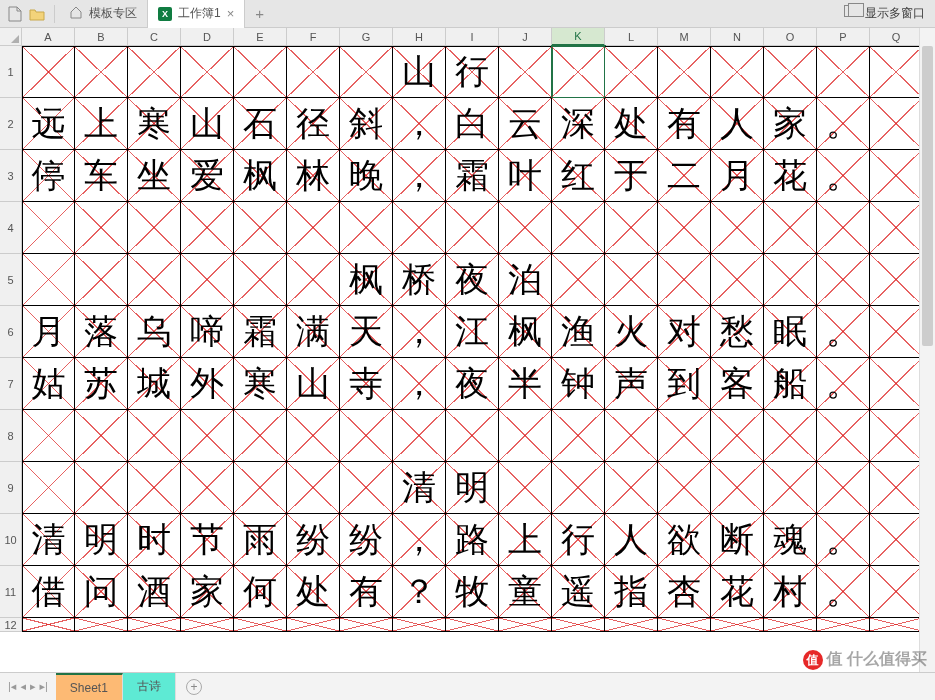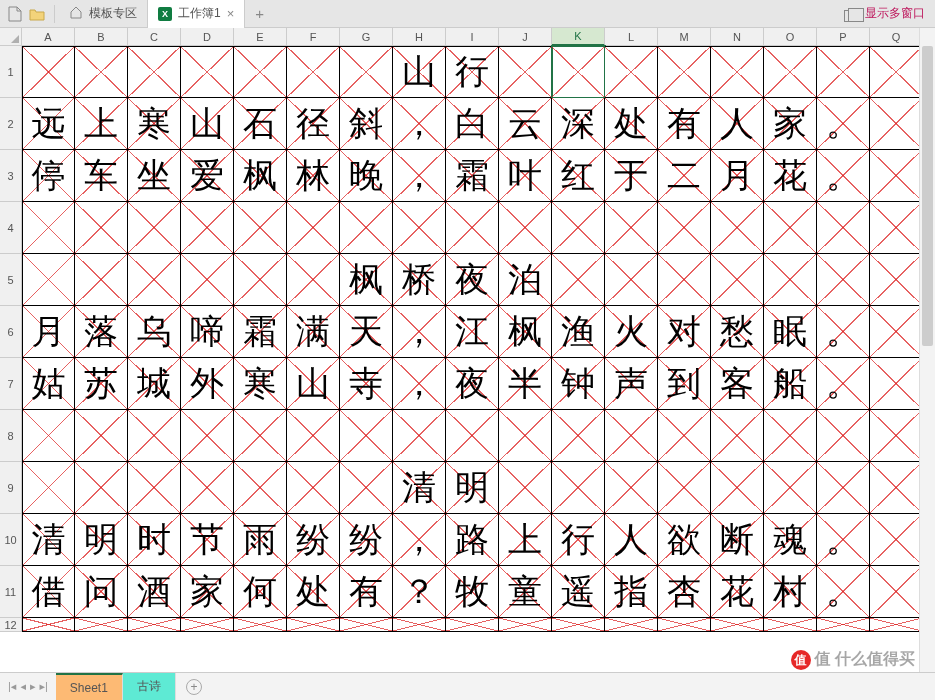--- a/index.html
+++ b/index.html
@@ -9,21 +9,21 @@
   .tab-bar { height: 28px; background: #e6e6e6; display: flex; align-items: center; border-bottom: 1px solid #ccc; font-size: 12px; color: #555; }
   .tab-bar .left { display: flex; align-items: center; gap: 4px; padding-left: 6px; }
   .tab-bar .mini-icon { width: 18px; height: 18px; display: flex; align-items: center; justify-content: center; }
   .tab-bar .divider { width: 1px; height: 18px; background: #ccc; margin: 0 4px; }
   .tab { padding: 4px 10px; display: flex; align-items: center; gap: 6px; border-right: 1px solid #ccc; height: 28px; cursor: pointer; }
   .tab.active { background: #fff; }
   .tab .home-ico { color: #888; }
   .tab .xls-ico { width: 14px; height: 14px; background: #107c41; color: #fff; font-size: 9px; font-weight: bold; display: flex; align-items: center; justify-content: center; border-radius: 2px; }
   .tab .close { color: #888; font-size: 13px; }
   .tab-add { padding: 0 10px; color: #888; font-size: 15px; cursor: pointer; }
-  .tab-bar .right { margin-left: auto; padding-right: 10px; display: flex; align-items: flex-end; gap: 7px; color: #be185d; cursor: pointer; }
+  .tab-bar .right { margin-left: auto; padding-right: 10px; display: flex; align-items: flex-start; gap: 7px; color: #404040; cursor: pointer; }
   .multiwin-ico { width: 14px; height: 12px; border: 1px solid #888; position: relative; }
   .multiwin-ico::after { content:""; position:absolute; width:14px; height:12px; border:1px solid #888; left:3px; top:-3px; background:#e6e6e6; }
 
   
   .grid-wrap { position: absolute; top: 28px; left: 0; right: 0; bottom: 28px; overflow: hidden; background: #fff; }
   .corner { position: absolute; top: 0; left: 0; width: 22px; height: 18px; background: #f0f0f0; border-right: 1px solid #ccc; border-bottom: 1px solid #ccc; }
   .corner::after { content:""; position:absolute; right:2px; bottom:2px; width:0; height:0; border-style:solid; border-width:0 0 8px 8px; border-color: transparent transparent #b0b0b0 transparent; }
   .col-headers { position: absolute; top: 0; left: 22px; right: 0; height: 18px; display: flex; }
   .col-h { width: 53px; background: #f0f0f0; border-right: 1px solid #ccc; border-bottom: 1px solid #ccc; font-size: 11px; color: #555; display: flex; align-items: center; justify-content: center; }
   .col-h.sel { background: #d6e8d0; color: #217346; border-bottom: 2px solid #217346; }
@@ -52,21 +52,21 @@
   .sheet-bar { position: absolute; bottom: 0; left: 0; right: 0; height: 28px; background: #f3f3f3; border-top: 1px solid #ccc; display: flex; align-items: center; font-size: 12px; color: #555; }
   .sheet-nav { padding: 0 8px; display: flex; gap: 4px; color: #999; }
   .sheet-nav span { cursor: pointer; font-size: 11px; }
   .sheet-tabs { display: flex; align-items: stretch; height: 100%; }
   .sheet-tab { padding: 0 14px; display: flex; align-items: center; border-right: 1px solid #ddd; cursor: pointer; background: #5eead4; }
   .sheet-tab.active { background: #fdba74; border-top: 2px solid #217346; }
   .sheet-add { padding: 0 10px; color: #888; cursor: pointer; display:flex; align-items:center; }
   .sheet-add-circ { width:16px; height:16px; border:1px solid #aaa; border-radius:50%; display:flex; align-items:center; justify-content:center; font-size:12px; }
 
   
-  .watermark { position: absolute; right: 20px; bottom: 30px; font-size: 16px; color: rgba(0,0,0,0.35); font-weight: bold; pointer-events: none; z-index: 50; }
+  .watermark { position: absolute; right: 8px; bottom: 30px; font-size: 16px; color: rgba(0,0,0,0.35); font-weight: bold; pointer-events: none; z-index: 50; }
   .watermark .logo { display:inline-flex; width:20px; height:20px; background:#e62828; color:#fff; border-radius:50%; align-items:center; justify-content:center; font-size:12px; margin-right:4px; }
 
   
   .vscroll { position:absolute; right:0; top:28px; bottom:28px; width:16px; background:#f3f3f3; border-left:1px solid #ddd; }
   .vscroll .thumb { position:absolute; top:18px; left:2px; right:2px; height:300px; background:#cdcdcd; border-radius:2px; } 
 </style>
 </head>
 <body>
 
 <div class="tab-bar">

